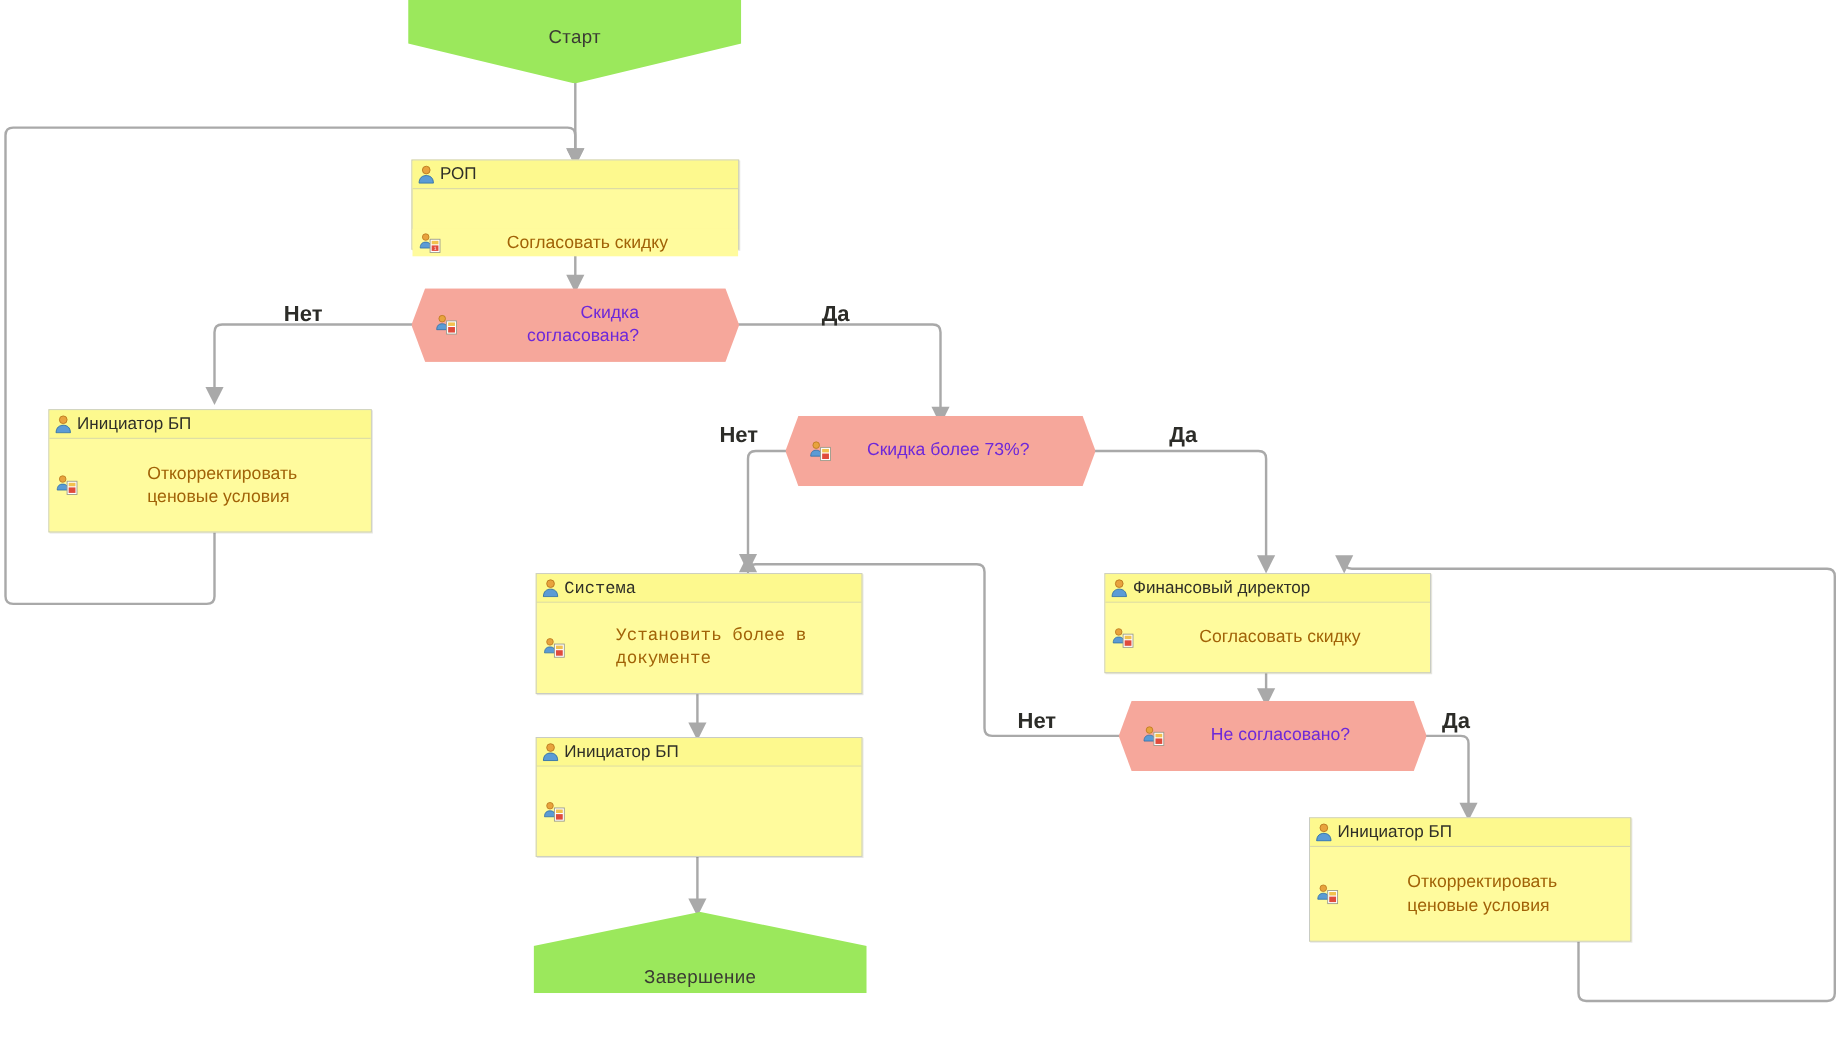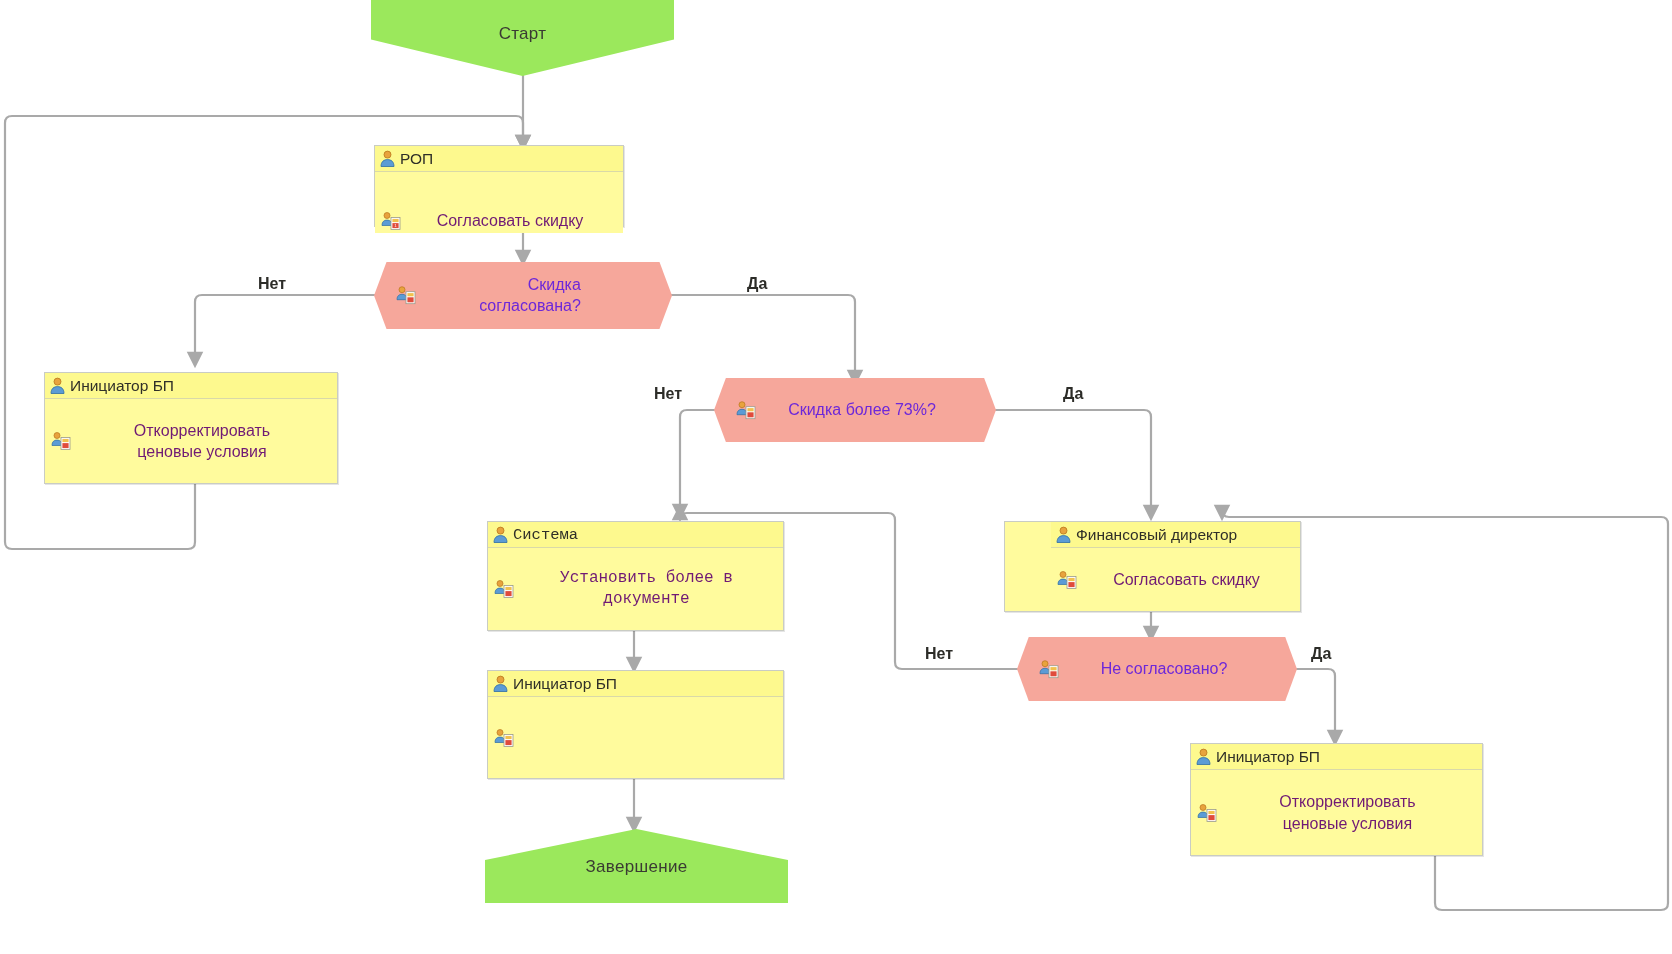--- a/index.html
+++ b/index.html
@@ -48,21 +48,21 @@
     background: #9BE85C;
     align-items: flex-start;
     padding-top: 24px;
   }
   .terminator.start .t-inner { position: relative; top: 0; }
   .terminator.end {
     clip-path: polygon(50% 0%, 100% 42%, 100% 100%, 0% 100%, 0% 42%);
     border: none;
     background: #9BE85C;
     align-items: flex-end;
-    padding-bottom: 26px;
+    padding-bottom: 4px;
   }
 
   
   .task {
     background: #FFFB9D;
     border: 1px solid #c9ccc4;
     box-shadow: 1px 1px 0 rgba(0,0,0,.10);
     display: flex;
     flex-direction: column;
   }
@@ -82,24 +82,24 @@
   .task-body {
     flex: 1 1 auto;
     background: #FFFB9D;
     position: relative;
     display: flex;
     align-items: center;
     justify-content: center;
     padding: 2px 8px 2px 30px;
   }
   .task-body-text {
-    text-align: center;
+    text-align: left;
     font-size: 16px;
     line-height: 1.32;
-    color: #701a75;
+    color: #a16207;
     white-space: pre-line;
   }
   .task-body .task-icon {
     position: absolute;
     left: 6px;
     top: 50%;
     transform: translateY(-50%);
   }
 
   
@@ -126,21 +126,21 @@
     transform: translateY(-50%);
   }
 
   
   .icon-person { width: 15px; height: 17px; flex: 0 0 15px; display:block; }
   .icon-task   { width: 20px; height: 19px; display:block; }
 
   
   .edge-label {
     position: absolute;
-    font-size: 16px;
+    font-size: 20px;
     color: #2c2c28;
     font-weight: bold;
     white-space: nowrap;
     background: transparent;
   }
 </style>
 </head>
 <body>
 
 <div id="canvas">
@@ -198,21 +198,21 @@
   <div class="edge-label" style="left:747px; top:275px;">Да</div>
   <div class="edge-label" style="left:654px; top:385px;">Нет</div>
   <div class="edge-label" style="left:1063px; top:385px;">Да</div>
   <div class="edge-label" style="left:925px; top:645px;">Нет</div>
   <div class="edge-label" style="left:1311px; top:645px;">Да</div>
 
   <div class="node terminator start" style="left:371px; top:0px; width:303px; height:76px;">
     <span class="t-inner">Старт</span>
   </div>
 
-  <div class="node task" style="left:374px; top:145px; width:250px; height:82px;gap:36px;">
+  <div class="node task" style="left:374px; top:145px; width:298px; height:82px;gap:36px;">
     <div class="task-header">
       <span>
         <svg class="icon-person" viewBox="0 0 15 17" xmlns="http://www.w3.org/2000/svg">
           <circle cx="7.5" cy="4.6" r="3.5" fill="#E8A33D" stroke="#B9761C" stroke-width="0.8"></circle>
           <path d="M1 16.5 C1 11.5 4 9.6 7.5 9.6 C11 9.6 14 11.5 14 16.5 Z" fill="#5B9BD5" stroke="#2E6DA4" stroke-width="0.8"></path>
         </svg>
       </span>
       <span>РОП</span>
     </div>
     <div class="task-body">
@@ -300,21 +300,21 @@
           <rect x="10" y="6" width="9" height="12" fill="#FFFFFF" stroke="#9A9A8A" stroke-width="0.8"></rect>
           <rect x="11.4" y="7.4" width="6.2" height="3.2" fill="#F2C14E"></rect>
           <rect x="11.4" y="11.6" width="6.2" height="5" fill="#E04B3C"></rect>
         </svg>
       </span>
       <span class="task-body-text">Установить более в
 документе</span>
     </div>
   </div>
 
-  <div class="node task" style="left:1004px; top:521px; width:297px; height:91px;padding-left:46px;">
+  <div class="node task" style="left:1004px; top:521px; width:297px; height:91px;">
     <div class="task-header">
       <span>
         <svg class="icon-person" viewBox="0 0 15 17" xmlns="http://www.w3.org/2000/svg">
           <circle cx="7.5" cy="4.6" r="3.5" fill="#E8A33D" stroke="#B9761C" stroke-width="0.8"></circle>
           <path d="M1 16.5 C1 11.5 4 9.6 7.5 9.6 C11 9.6 14 11.5 14 16.5 Z" fill="#5B9BD5" stroke="#2E6DA4" stroke-width="0.8"></path>
         </svg>
       </span>
       <span>Финансовый директор</span>
     </div>
     <div class="task-body">

